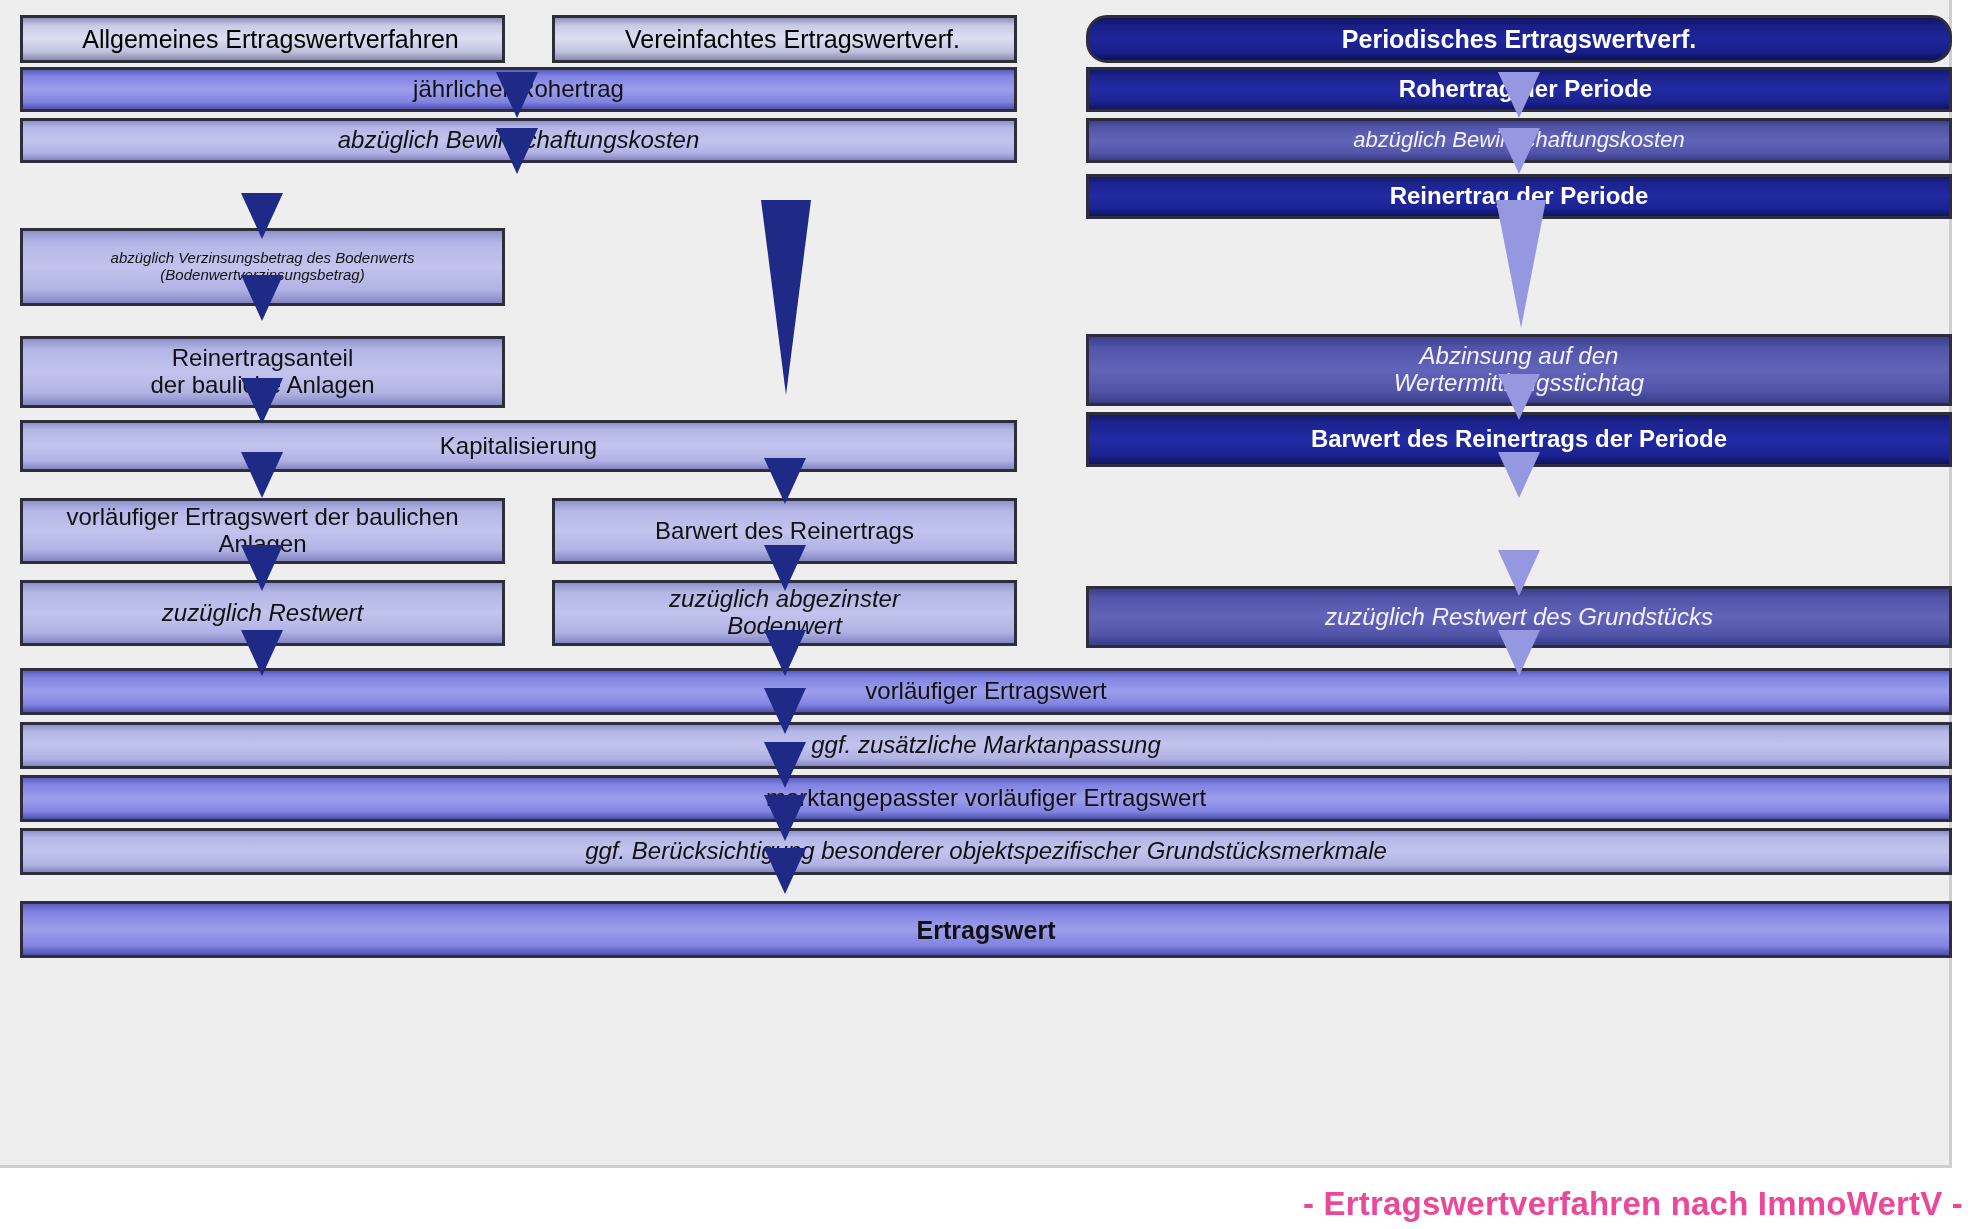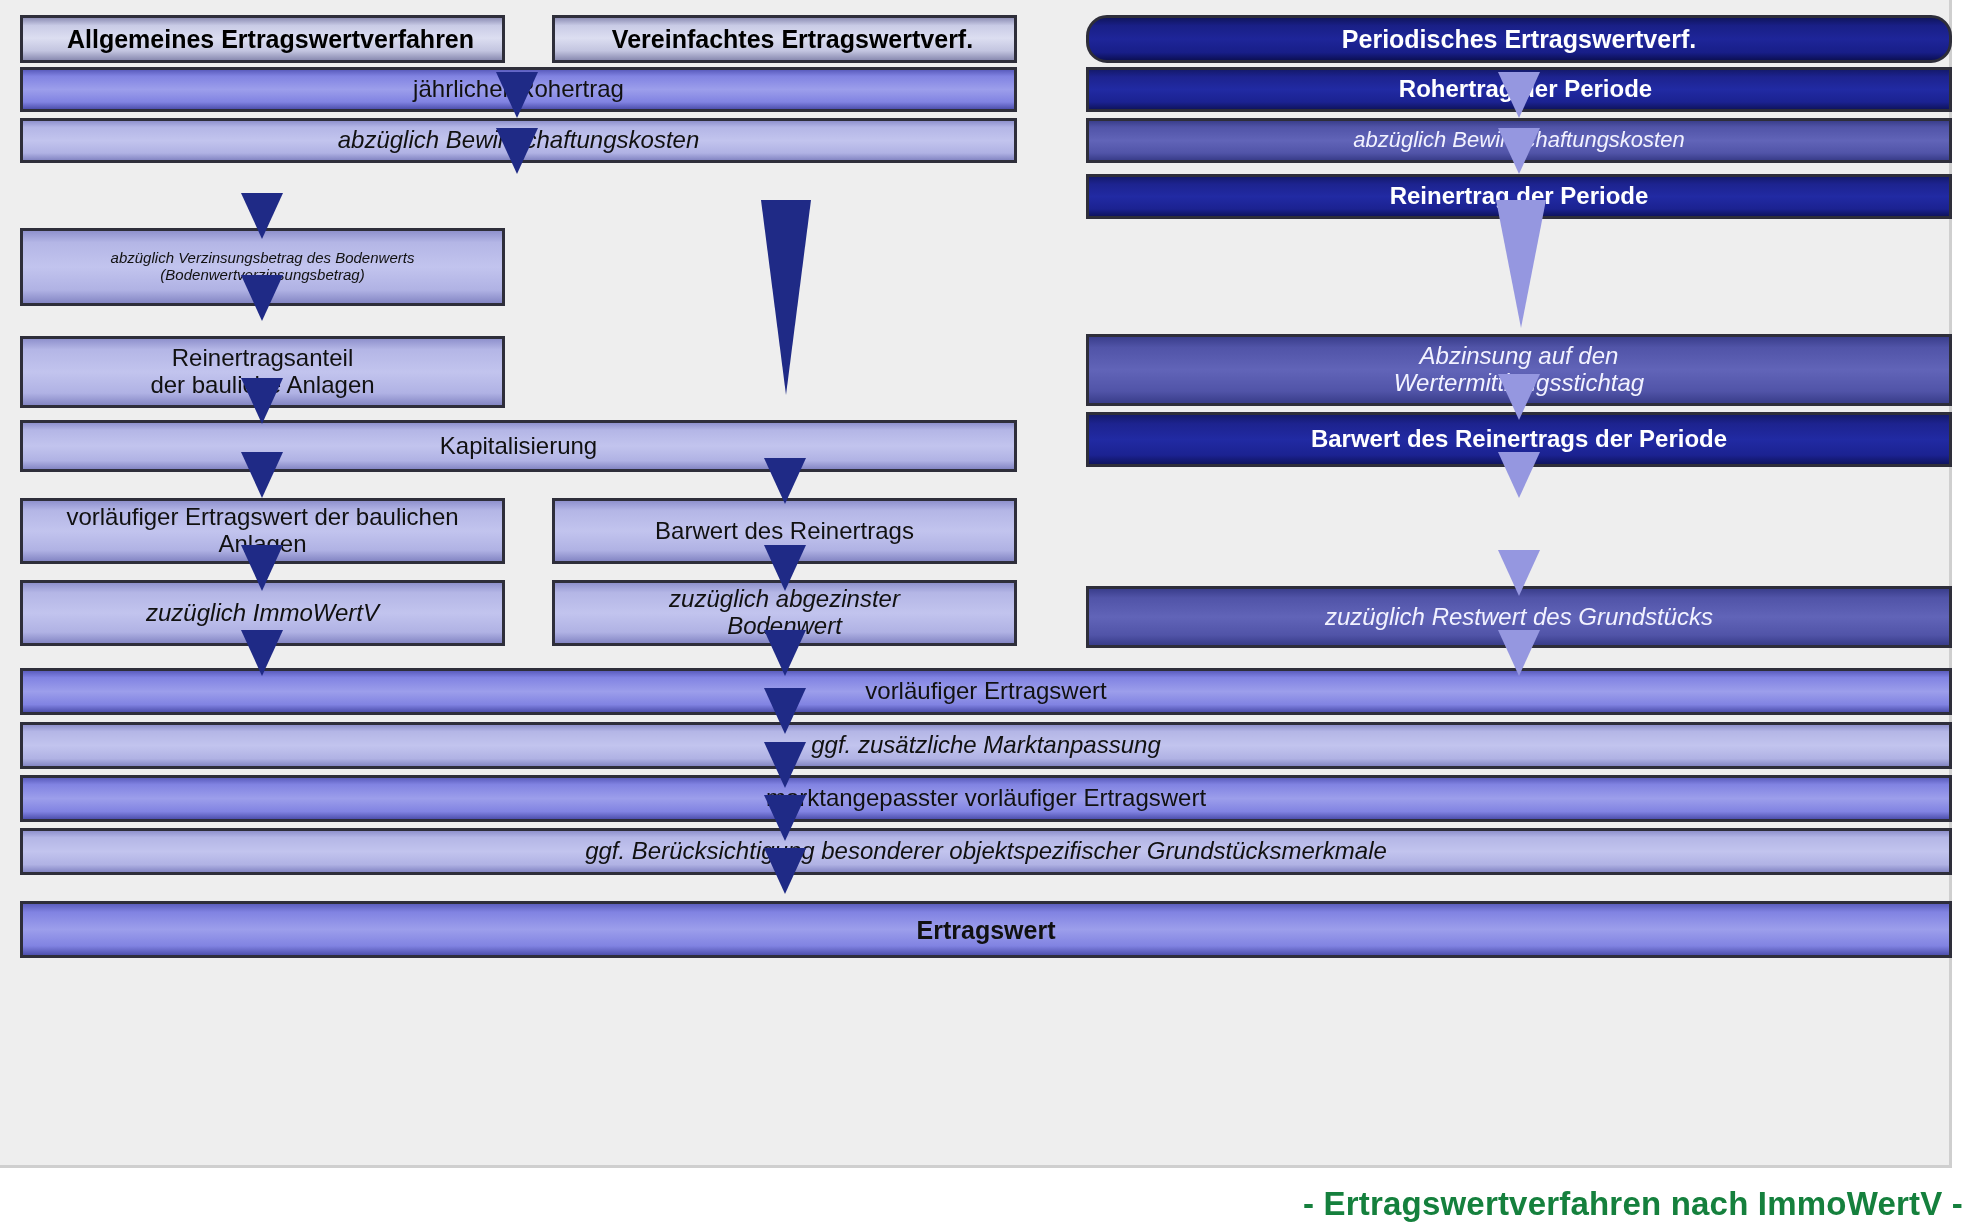--- a/index.html
+++ b/index.html
@@ -40,21 +40,21 @@
     display: block;
     width: 100%;
     padding: 0 6px;
     white-space: pre-line;
   }
 
   
   .c-head {           
     background: linear-gradient(to bottom,#8e8fb6 0%,#c9cbe6 18%,#dcdef1 48%,#c3c5e0 78%,#8a8bb1 100%);
     color: #000000;
-    font-weight: bold;
+    font-weight: normal;
     padding-left: 16px;
   }
   .c-mid {            
     background: linear-gradient(to bottom,#5b5dbe 0%,#8183e2 16%,#9c9eeb 50%,#8183e2 82%,#4e50ae 100%);
     color: #111111;
   }
   .c-light {          
     background: linear-gradient(to bottom,#8f91cd 0%,#b4b6e6 16%,#c2c4ee 50%,#b0b2e4 82%,#8486c4 100%);
     color: #111111;
   }
@@ -95,21 +95,21 @@
   .arrow.light { border-top-color: #9597e0; }
   .arrow.long  { border-top-width: 200px; }
 
   
   .caption {
     position: absolute;
     right: 10px;
     bottom: 6px;
     font-size: 33px;
     font-weight: bold;
-    color: #15803d;
+    color: #ec4899;
     letter-spacing: .2px;
     white-space: nowrap;
   }
 </style>
 </head>
 <body>
 
 <div id="stage">
   <div class="panel"></div>
 
@@ -147,21 +147,21 @@
   <div class="box c-light fs-md" style="left:20px; top:420px; width:997px; height:52px;">
     <span class="t">Kapitalisierung</span>
   </div>
 
   <div class="box c-light fs-md" style="left:20px; top:498px; width:485px; height:66px;">
     <span class="t">vorläufiger Ertragswert der baulichen
 Anlagen</span>
   </div>
 
   <div class="box c-light fs-md ital" style="left:20px; top:580px; width:485px; height:66px;">
-    <span class="t">zuzüglich ImmoWertV</span>
+    <span class="t">zuzüglich Restwert</span>
   </div>
 
   <div class="box c-light fs-md" style="left:552px; top:498px; width:465px; height:66px;">
     <span class="t">Barwert des Reinertrags</span>
   </div>
 
   <div class="box c-light fs-md ital" style="left:552px; top:580px; width:465px; height:66px;">
     <span class="t">zuzüglich abgezinster
 Bodenwert</span>
   </div>

